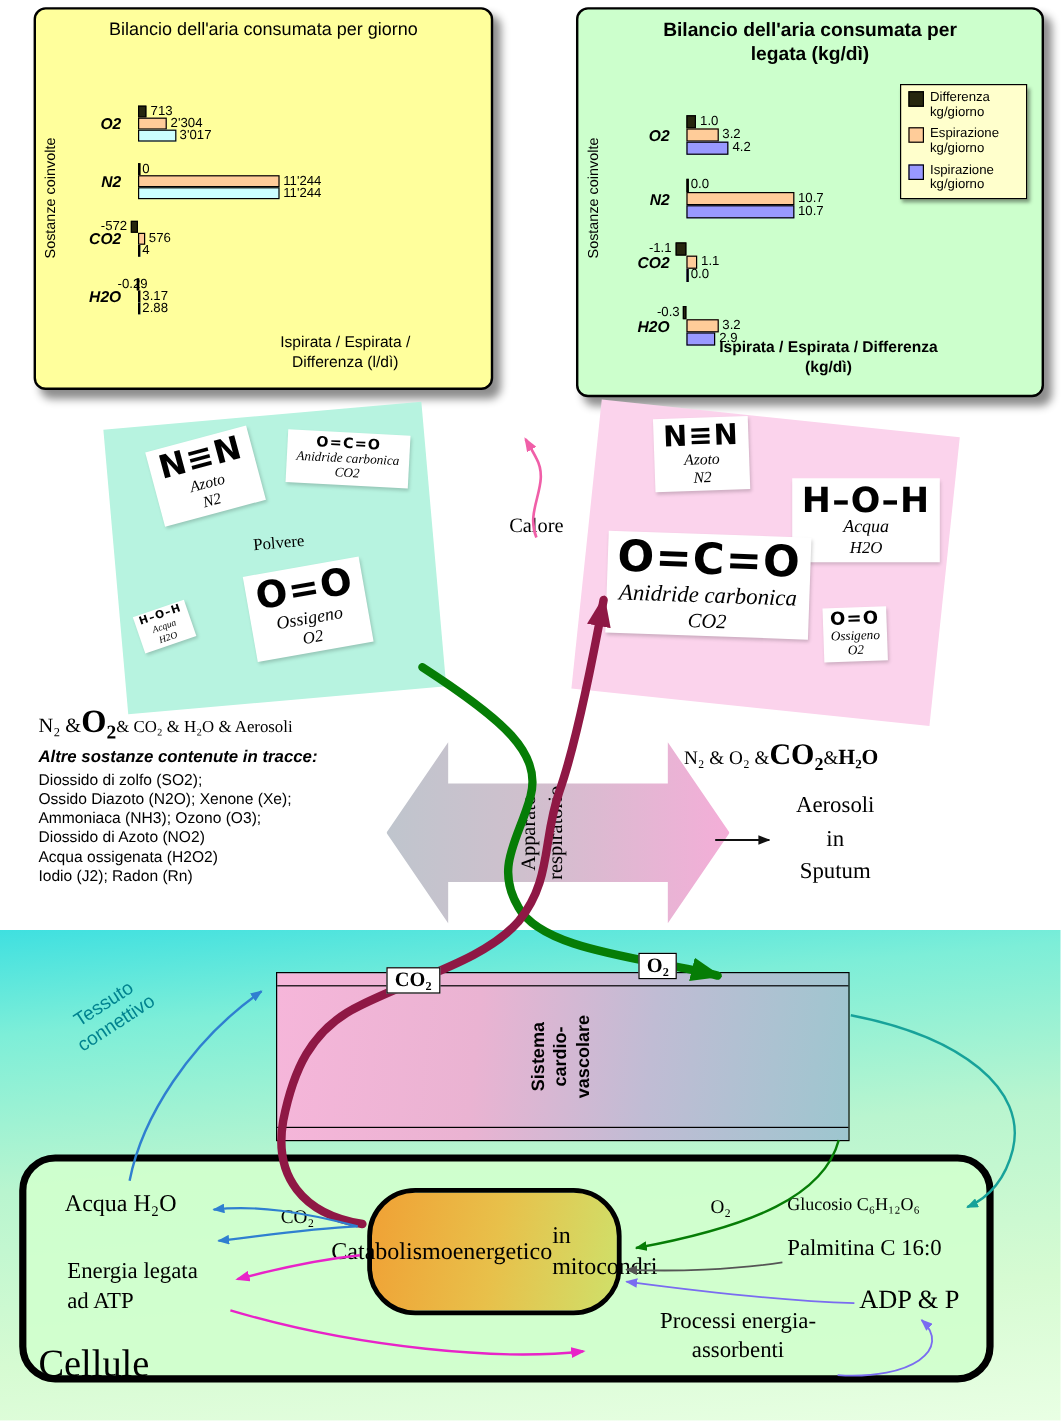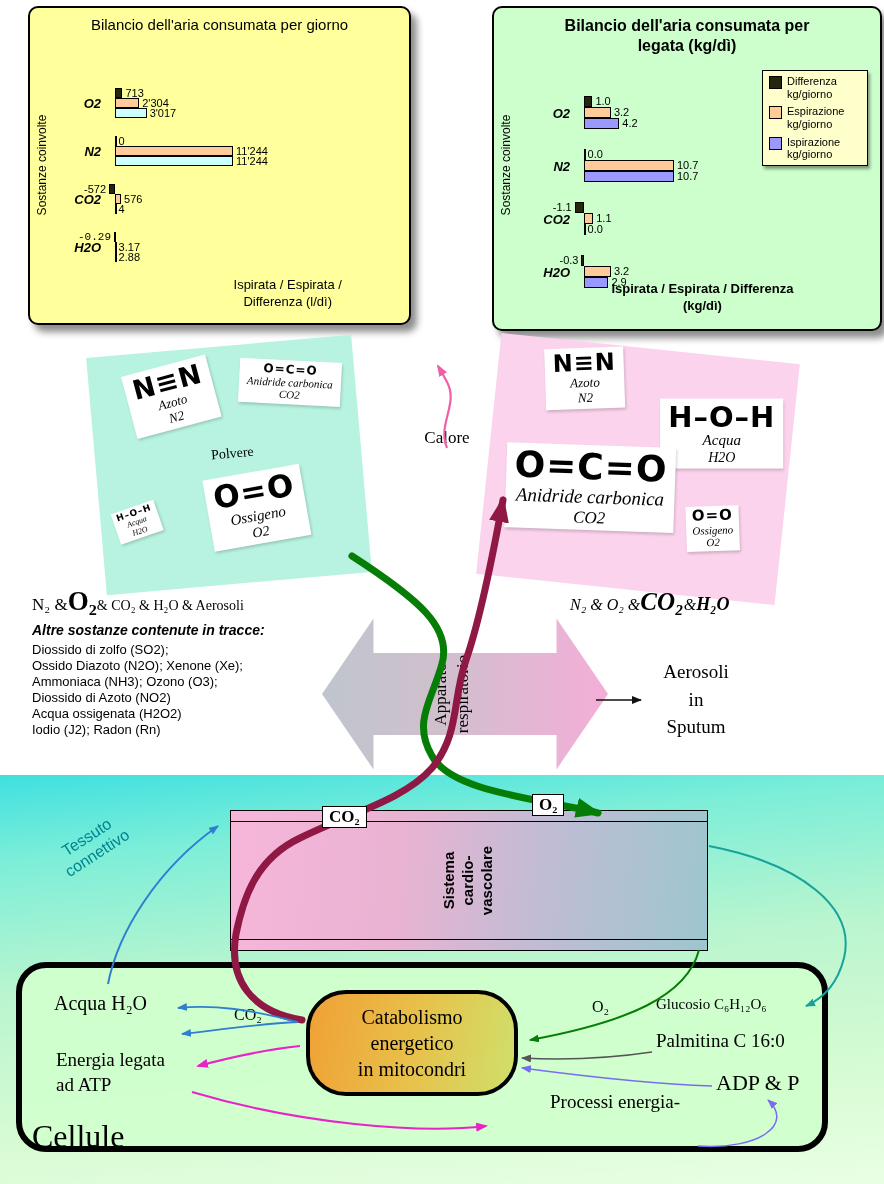--- a/index.html
+++ b/index.html
@@ -7,21 +7,21 @@
           font-family:"Liberation Sans",sans-serif;color:#000;}
 
   
   #bottom-bg{position:absolute;left:0;top:775px;width:884px;height:409px;
     background:linear-gradient(175deg,#3fe0e0 0%,#7deed8 18%,#b9f5cf 45%,#d6fbd2 75%,#e9ffe4 100%);}
 
   
   .chart{position:absolute;border:2.5px solid #000;border-radius:10px;box-sizing:border-box;
          box-shadow:6px 7px 7px rgba(0,0,0,.45);}
   #chart-l{left:28px;top:6px;width:383px;height:319px;background:#ffff9c;}
-  #chart-kg{left:492px;top:6px;width:390px;height:325px;background:#ccffcc;}
+  #chart-kg{left:480px;top:6px;width:390px;height:325px;background:#ccffcc;}
   .chart-title{text-align:center;margin-top:8px;font-size:15px;line-height:1.25;}
   #chart-kg .chart-title{font-size:16px;font-weight:bold;}
   .ylabel{position:absolute;left:-58px;top:150px;width:140px;text-align:center;
           transform:rotate(-90deg);font-size:12px;}
   .legend{position:absolute;border:1px solid #000;background:#ccffcc;padding:4px 6px;
           box-shadow:2px 3px 3px rgba(0,0,0,.4);display:flex;flex-direction:column;gap:3px;}
   #legend-l{right:10px;top:40px;}
   #legend-kg{right:12px;top:62px;width:92px;background:#ffffcc;gap:5px;}
   .lg-row{display:flex;align-items:flex-start;gap:5px;font-size:11px;line-height:1.15;}
   .sw{width:11px;height:11px;border:1px solid #000;flex:0 0 auto;margin-top:1px;}
@@ -89,21 +89,21 @@
   #cards-exhaled .mol-card:nth-child(4) .mol-symbol{font-size:11px;}
 
   
   #calore{position:absolute;left:410px;top:428px;width:74px;text-align:center;
           font:17px "Liberation Serif",serif;}
   .air-line{position:absolute;display:flex;align-items:baseline;font-family:"Liberation Serif",serif;}
   #air-in{left:32px;top:586px;}
   #air-in .s1{font-size:17px;}
   #air-in .s2{font-size:27px;font-weight:bold;}
   #air-in .s3{font-size:14px;}
-  #air-out{left:570px;top:588px;font-style:italic;}
+  #air-out{left:570px;top:616px;}
   #air-out .s1{font-size:16px;}
   #air-out .s2{font-size:25px;font-weight:bold;}
   #air-out .s3{font-size:16px;}
   #air-out .s4{font-size:18px;font-weight:bold;}
   #traces{position:absolute;left:32px;top:622px;width:300px;}
   #traces-heading{font:italic bold 14px "Liberation Sans",sans-serif;margin-bottom:4px;}
   .trace-line{font-size:13px;line-height:16px;}
   #apparato-arrow{position:absolute;left:322px;top:612px;width:286px;height:164px;
     background:linear-gradient(90deg,#bfc5cd 0%,#cfc0cd 40%,#f4aed8 100%);
     clip-path:polygon(0% 50%,18% 4%,18% 25%,82% 25%,82% 4%,100% 50%,82% 96%,82% 75%,18% 75%,18% 96%);}
@@ -130,21 +130,21 @@
 
   
   #cellbox{position:absolute;left:16px;top:962px;width:812px;height:190px;
     background:rgba(208,255,205,.92);border:6px solid #000;border-radius:30px;box-sizing:border-box;z-index:10;}
   #cellbox .t{position:absolute;font-family:"Liberation Serif",serif;}
   #acqua{left:32px;top:24px;font-size:20px;}
   #co2-cell{left:212px;top:38px;font-size:16px;}
   #energia{left:34px;top:80px;font-size:19px;line-height:1.3;}
   #catabolismo{position:absolute;left:284px;top:22px;width:212px;height:106px;border:4px solid #000;
     border-radius:40px;background:linear-gradient(100deg,#f0a135 0%,#e8c04a 50%,#cfe06a 100%);
-    display:flex;flex-direction:column;align-items:center;justify-content:center;
+    display:flex;flex-direction:row;align-items:center;justify-content:center;
     font:20px "Liberation Serif",serif;line-height:1.3;box-sizing:border-box;}
   #o2-cell{left:570px;top:30px;font-size:16px;}
   #glucosio{left:634px;top:28px;font-size:15px;}
   #palmitina{left:634px;top:62px;font-size:19px;}
   #adp{left:694px;top:102px;font-size:22px;}
   #processi{left:488px;top:122px;width:210px;text-align:center;font-size:19px;line-height:1.25;}
   #cellule{left:10px;top:150px;font-size:32px;}
 
   
   #arrows{position:absolute;left:0;top:0;width:884px;height:1184px;z-index:50;pointer-events:none;}
@@ -211,21 +211,21 @@
               <div class="bar" style="background: rgb(204, 255, 255); width: 0.6px; left: 75px;"></div>
               <span class="bar-val" style="left: 78.6px;">4</span>
             </div>
           </div>
         </div>
         <div class="bar-row">
           <div class="cat-label" style="width: 67px;">H2O</div>
           <div class="bars">
             <div class="bar-line">
               <div class="bar" style="background: rgb(38, 38, 14); width: 0.6px; left: 74.4px;"></div>
-              <span class="bar-val" style="left: 38px; font-family: Liberation Mono, monospace;">-0.29</span>
+              <span class="bar-val" style="left: 58px;">-0.29</span>
             </div>
             <div class="bar-line">
               <div class="bar" style="background: rgb(255, 204, 153); width: 0.6px; left: 75px;"></div>
               <span class="bar-val" style="left: 78.6px;">3.17</span>
             </div>
             <div class="bar-line">
               <div class="bar" style="background: rgb(204, 255, 255); width: 0.6px; left: 75px;"></div>
               <span class="bar-val" style="left: 78.6px;">2.88</span>
             </div>
           </div>
@@ -447,20 +447,21 @@
       <div>Catabolismo</div>
       <div>energetico</div>
       <div>in mitocondri</div>
     </div>
     <div class="t" id="o2-cell">O₂</div>
     <div class="t" id="glucosio">Glucosio C₆H₁₂O₆</div>
     <div class="t" id="palmitina">Palmitina C 16:0</div>
     <div class="t" id="adp">ADP &amp; P</div>
     <div class="t" id="processi">
       <div>Processi energia-</div>
+      <div>assorbenti</div>
     </div>
     <div class="t" id="cellule">Cellule</div>
   </div>
 
   <svg id="arrows" viewBox="0 0 884 1184">
     <defs>
       <marker id="mGreenBig" markerUnits="userSpaceOnUse" markerWidth="26" markerHeight="20" refX="22" refY="10" orient="auto">
           <path d="M0,0 L26,10 L0,20 Z" fill="#067d06"></path>
         </marker>
       <marker id="mMaroonBig" markerUnits="userSpaceOnUse" markerWidth="26" markerHeight="20" refX="22" refY="10" orient="auto">

